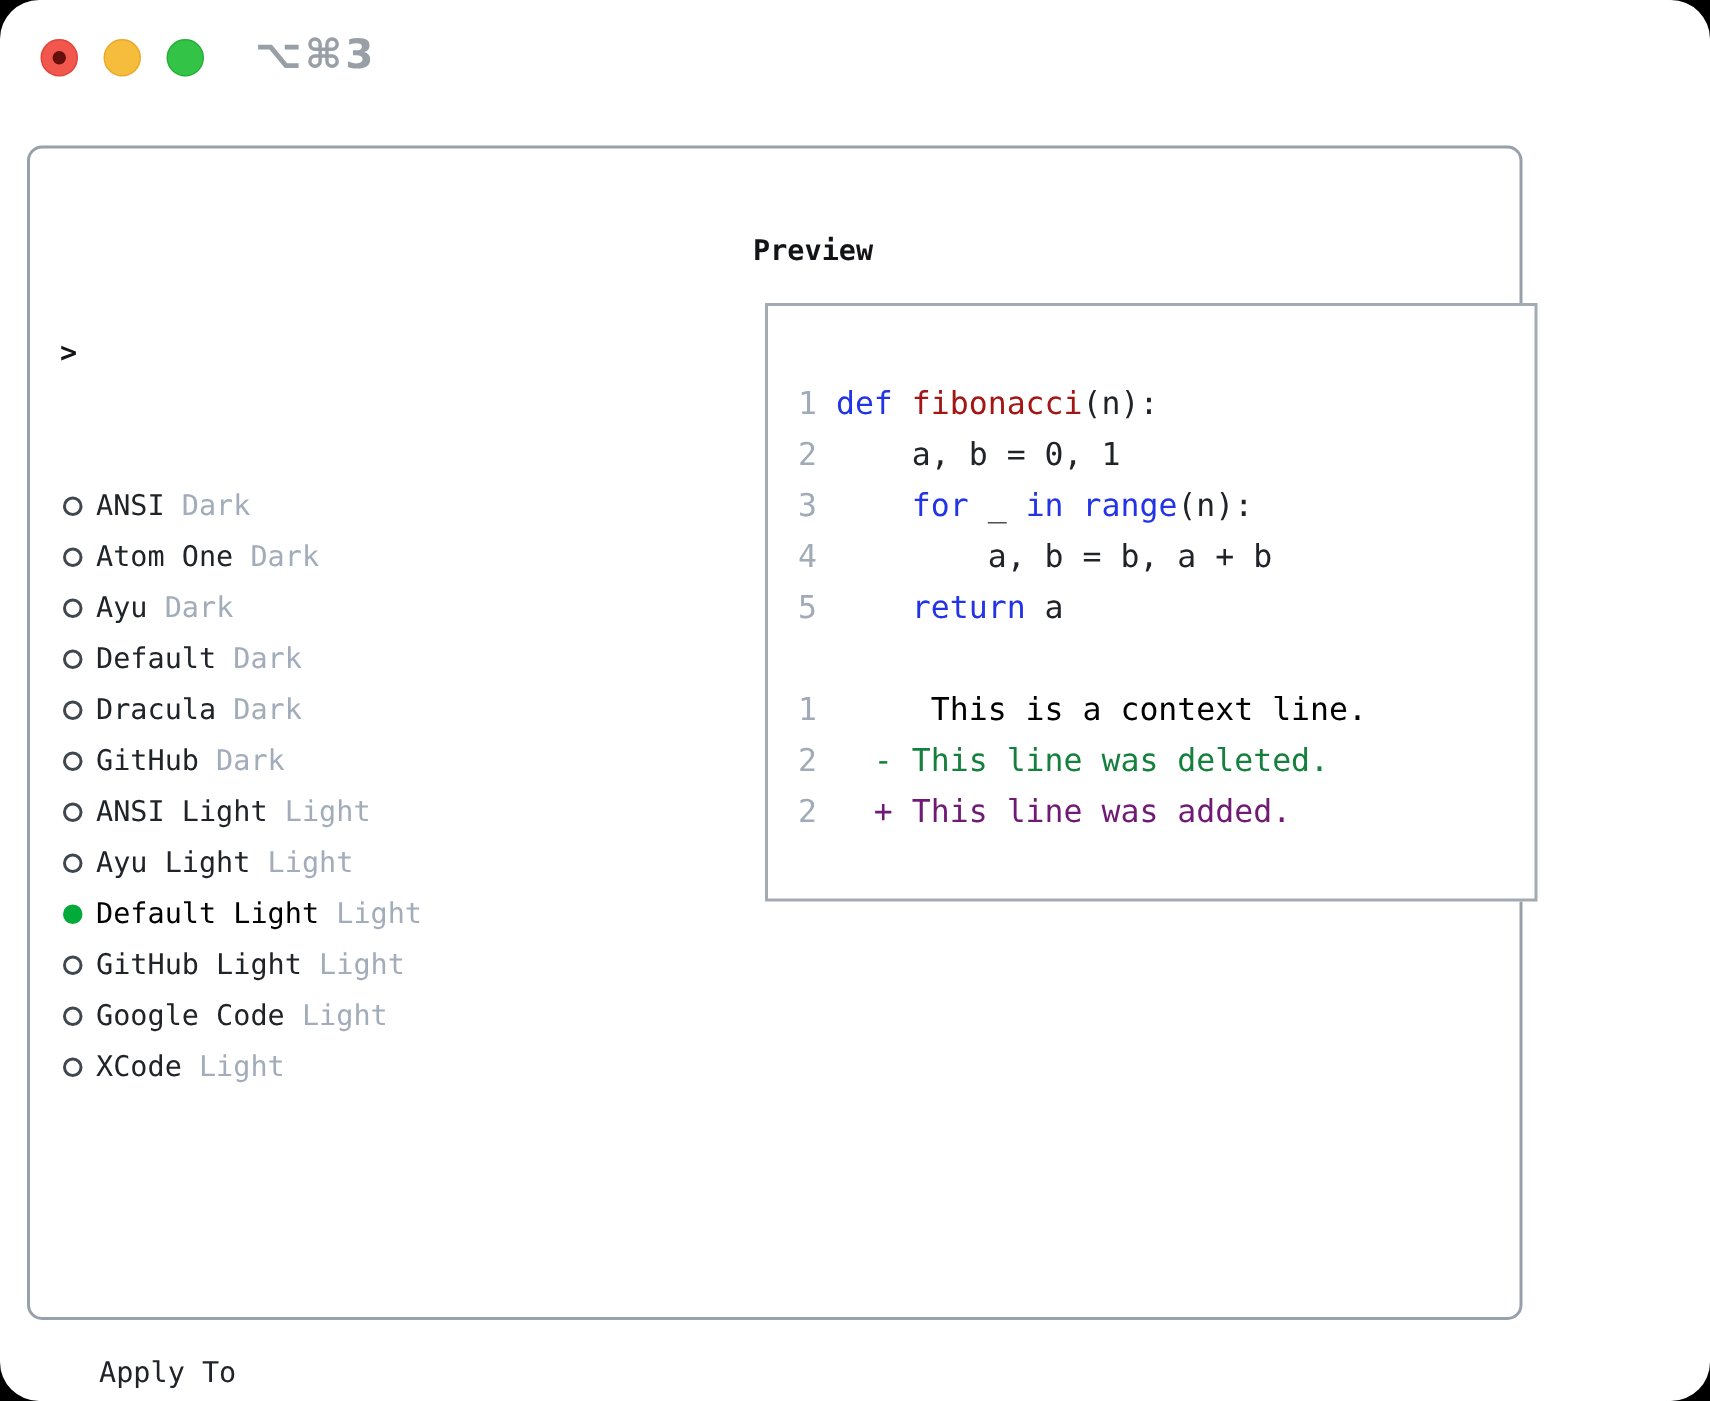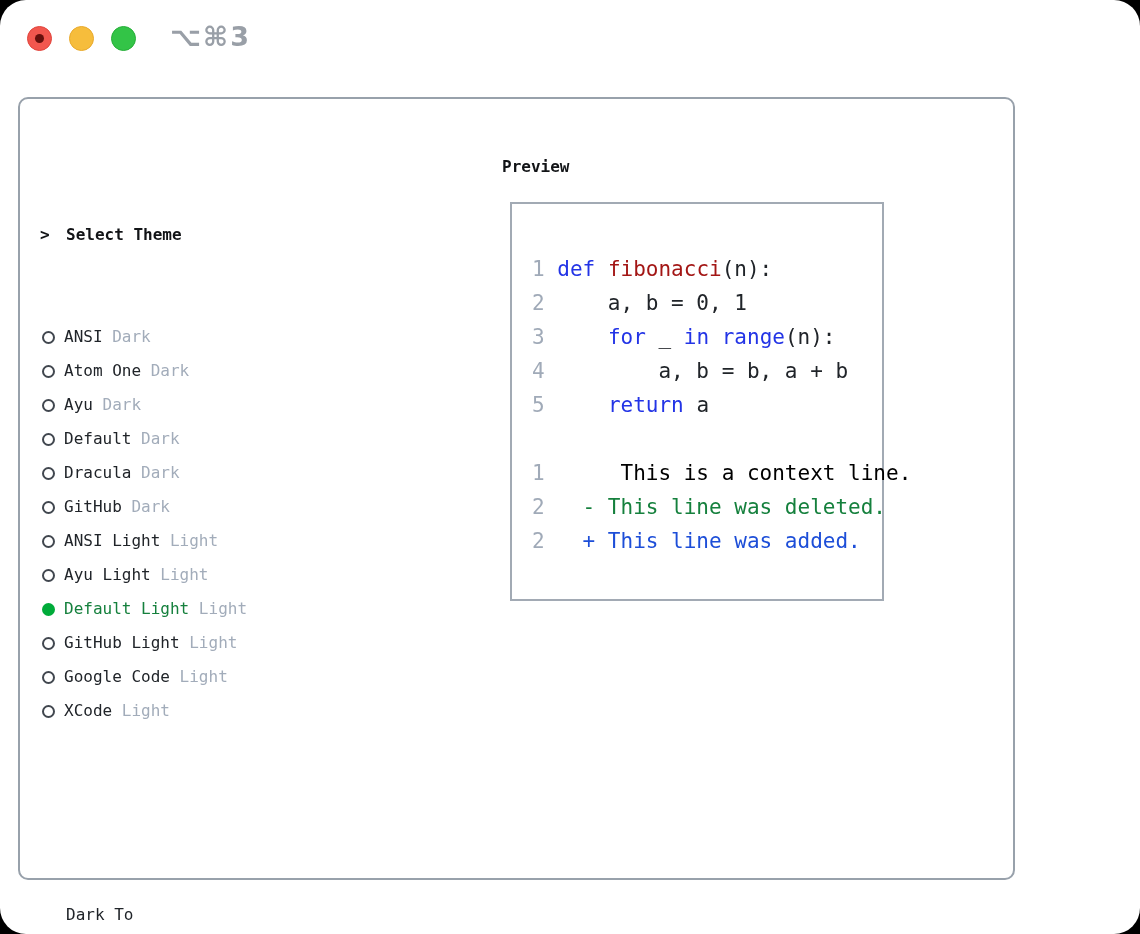--- a/index.html
+++ b/index.html
@@ -18,75 +18,75 @@
   .light-zoom{background:#33c447;border:1px solid #27ae39;}
   .shortcut{
     position:absolute;left:170px;top:21px;color:#999fa7;font-weight:bold;
     font-size:27px;font-family:"DejaVu Sans",sans-serif;letter-spacing:2px;
   }
   
   .panel{
     position:absolute;left:18px;top:97px;width:993px;height:779px;
     border:2px solid #98a1ab;border-radius:10px;background:#fff;
   }
-  .col{position:absolute;font-size:16px;line-height:34px;white-space:pre;color:#202429;}
+  .col{position:absolute;font-size:19px;line-height:34px;white-space:pre;color:#202429;}
   .left-col{left:20px;top:51px;width:460px;}
   .row{height:34px;display:flex;align-items:center;}
   .row .bullet{
     width:13px;height:13px;border-radius:50%;border:2px solid #41474f;
     margin-left:2px;margin-right:9px;flex:0 0 auto;box-sizing:border-box;
   }
   .row.selected .bullet{background:#00ab3a;border-color:#00ab3a;}
-  .row.selected .t-name{color:#15803d;}
+  .row.selected .t-name{color:#000000;}
   .t-variant{color:#a2acba;text-align:center;}
   .hdr{font-weight:bold;color:#121417;}
   .hdr .caret{display:inline-block;width:26px;}
   .indent{padding-left:26px;}
   .spacer{height:34px;}
   
   .right-col{left:482px;top:51px;}
   .preview-box{
-    position:absolute;left:490px;top:103px;width:374px;height:399px;
+    position:absolute;left:490px;top:103px;width:515px;height:399px;
     border:2px solid #a2aab4;background:#fff;box-sizing:border-box;
   }
   .code{
     position:absolute;left:20px;top:48px;
     font-size:21px;line-height:34px;white-space:pre;color:#202429;
   }
   .code .ln{color:#a0aab8;}
   .code .kw{color:#2334e6;}
   .code .fn{color:#a31615;}
   .code .pl{color:#202429;}
   .code .ctx{color:#000000;}
   .code .del{color:#15803d;}
-  .code .add{color:#1d4ed8;}
+  .code .add{color:#701a75;}
 </style>
 </head>
 <body>
 
 <div class="window">
 
   <div class="titlebar">
     <div class="lights">
       <div class="light light-close">
           <div class="dot"></div>
         </div>
       <div class="light light-min"></div>
       <div class="light light-zoom"></div>
     </div>
     <div class="shortcut">⌥⌘3</div>
   </div>
 
   <div class="panel">
 
     <div class="col left-col">
-      <div class="row hdr"><span class="caret">&gt;</span><span>Select Theme</span></div>
+      <div class="row hdr"><span class="caret">&gt;</span></div>
       <div id="theme-items"><div class="row"><span class="bullet"></span><span class="t-name">ANSI</span><span class="t-variant"> Dark</span></div><div class="row"><span class="bullet"></span><span class="t-name">Atom One</span><span class="t-variant"> Dark</span></div><div class="row"><span class="bullet"></span><span class="t-name">Ayu</span><span class="t-variant"> Dark</span></div><div class="row"><span class="bullet"></span><span class="t-name">Default</span><span class="t-variant"> Dark</span></div><div class="row"><span class="bullet"></span><span class="t-name">Dracula</span><span class="t-variant"> Dark</span></div><div class="row"><span class="bullet"></span><span class="t-name">GitHub</span><span class="t-variant"> Dark</span></div><div class="row"><span class="bullet"></span><span class="t-name">ANSI Light</span><span class="t-variant"> Light</span></div><div class="row"><span class="bullet"></span><span class="t-name">Ayu Light</span><span class="t-variant"> Light</span></div><div class="row selected"><span class="bullet"></span><span class="t-name">Default Light</span><span class="t-variant"> Light</span></div><div class="row"><span class="bullet"></span><span class="t-name">GitHub Light</span><span class="t-variant"> Light</span></div><div class="row"><span class="bullet"></span><span class="t-name">Google Code</span><span class="t-variant"> Light</span></div><div class="row"><span class="bullet"></span><span class="t-name">XCode</span><span class="t-variant"> Light</span></div></div>
       <div class="spacer"></div>
-      <div class="row indent">Dark To</div>
+      <div class="row indent">Apply To</div>
       
       
       
       
     </div>
 
     <div class="col right-col hdr">Preview</div>
 
     <div class="preview-box">
       <div class="code" id="code-block"><div><span class="ln">1 </span><span class="kw">def</span><span class="pl"> </span><span class="fn">fibonacci</span><span class="pl">(n):</span></div><div><span class="ln">2 </span><span class="pl">    a, b = 0, 1</span></div><div><span class="ln">3 </span><span class="pl">    </span><span class="kw">for</span><span class="pl"> _ </span><span class="kw">in</span><span class="pl"> </span><span class="kw">range</span><span class="pl">(n):</span></div><div><span class="ln">4 </span><span class="pl">        a, b = b, a + b</span></div><div><span class="ln">5 </span><span class="pl">    </span><span class="kw">return</span><span class="pl"> a</span></div><div>&nbsp;</div><div><span class="ln">1 </span><span class="ctx">     This is a context line.</span></div><div><span class="ln">2 </span><span class="del">  - This line was deleted.</span></div><div><span class="ln">2 </span><span class="add">  + This line was added.</span></div></div>

